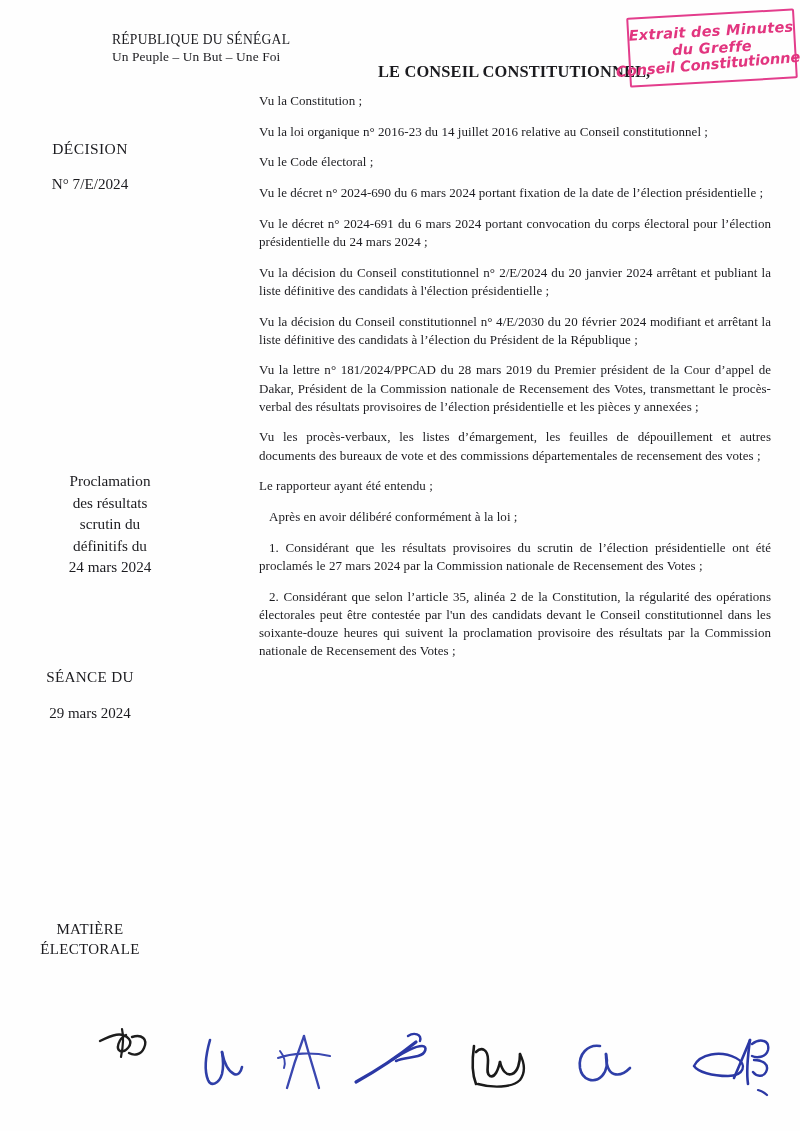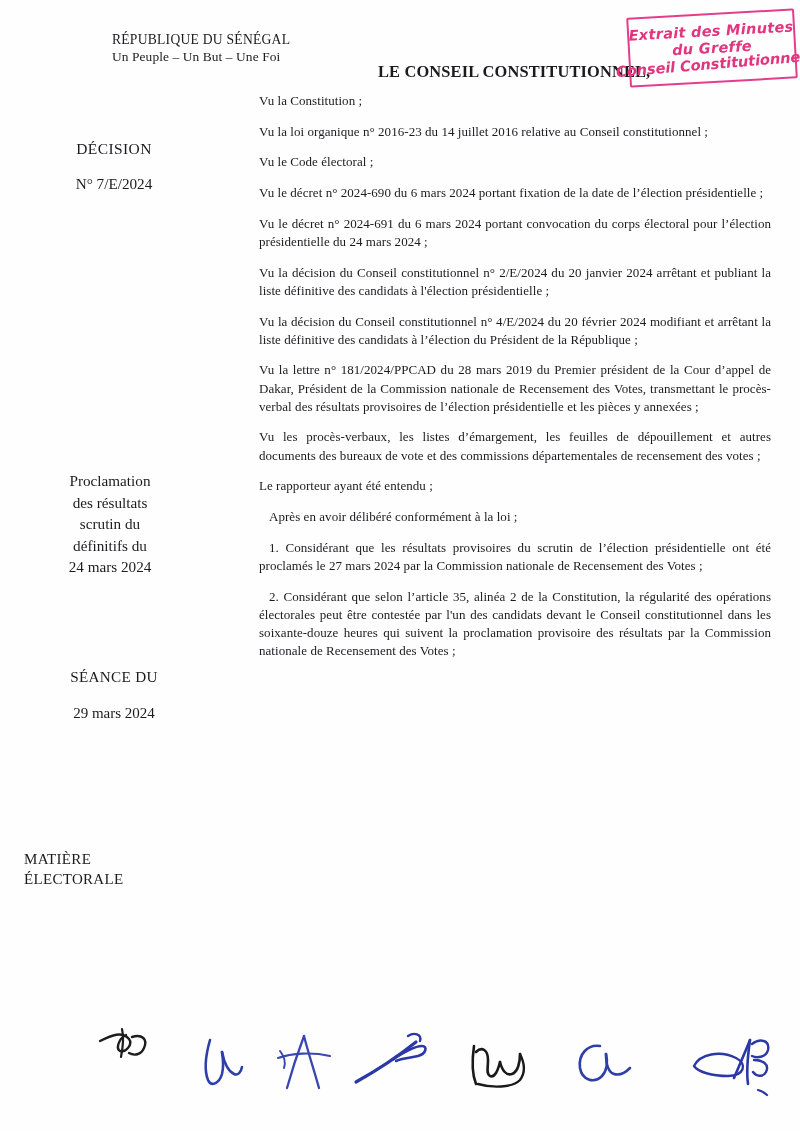--- a/index.html
+++ b/index.html
@@ -82,34 +82,34 @@
     text-align: center;
   }
   .stamp-l1 { font-size: 14.5px; letter-spacing: 0.3px; }
   .stamp-l2 { font-size: 14.5px; letter-spacing: 0.3px; }
   .stamp-l3 {
     font-size: 14.6px;
     letter-spacing: -0.1px;
     transform: rotate(-1.5deg) translateX(-2px);
     white-space: nowrap;
   }
-  .margin-block { position: absolute; width: 180px; padding-left: 24px; }
+  .margin-block { position: absolute; width: 180px; }
 
   .m-decision { left: 0; top: 140px; text-align: center; }
   .m-decision .lbl { font-size: 15.5px; letter-spacing: 0.4px; }
   .m-decision .num { font-size: 15.2px; margin-top: 17px; }
 
   .m-proclamation { left: 0; top: 470px; text-align: center; padding-left: 20px; }
   .m-proclamation div { font-size: 15.2px; line-height: 1.42; }
 
   .m-seance { left: 0; top: 648px; text-align: center; }
   .m-seance .lbl { font-size: 15.2px; letter-spacing: 0.3px; margin-top: 20px; }
   .m-seance .date { font-size: 15.0px; margin-top: 19px; }
 
-  .m-matiere { left: 0; top: 850px; text-align: left; }
+  .m-matiere { left: 0; top: 920px; text-align: center; }
   .m-matiere div { font-size: 15.0px; line-height: 1.3; letter-spacing: 0.3px; }
 
   
   .body-col {
     position: absolute;
     left: 259px;
     top: 92px;
     width: 512px;
   }
   .para {
@@ -178,21 +178,21 @@
     <div>ÉLECTORALE</div>
   </div>
 
   <div class="body-col">
     <p class="para nojust">Vu la Constitution ;</p>
     <p class="para">Vu la loi organique n° 2016-23 du 14 juillet 2016 relative au Conseil constitutionnel ;</p>
     <p class="para nojust">Vu le Code électoral ;</p>
     <p class="para">Vu le décret n° 2024-690 du 6 mars 2024 portant fixation de la date de l’élection présidentielle ;</p>
     <p class="para">Vu le décret n° 2024-691 du 6 mars 2024 portant convocation du corps électoral pour l’élection présidentielle du 24 mars 2024 ;</p>
     <p class="para">Vu la décision du Conseil constitutionnel n° 2/E/2024 du 20 janvier 2024 arrêtant et publiant la liste définitive des candidats à l'élection présidentielle ;</p>
-    <p class="para">Vu la décision du Conseil constitutionnel n° 4/E/2024 du 20 février 2024 modifiant et arrêtant la liste définitive des candidats à l’élection du Président de la République ;</p>
+    <p class="para">Vu la décision du Conseil constitutionnel n° 4/E/2030 du 20 février 2024 modifiant et arrêtant la liste définitive des candidats à l’élection du Président de la République ;</p>
     <p class="para">Vu la lettre n° 181/2024/PPCAD du 28 mars 2019 du Premier président de la Cour d’appel de Dakar, Président de la Commission nationale de Recensement des Votes, transmettant le procès-verbal des résultats provisoires de l’élection présidentielle et les pièces y annexées ;</p>
     <p class="para">Vu les procès-verbaux, les listes d’émargement, les feuilles de dépouillement et autres documents des bureaux de vote et des commissions départementales de recensement des votes ;</p>
     <p class="para nojust">Le rapporteur ayant été entendu ;</p>
     <p class="para nojust indent">Après en avoir délibéré conformément à la loi ;</p>
     <p class="para indent">1. Considérant que les résultats provisoires du scrutin de l’élection présidentielle ont été proclamés le 27 mars 2024 par la Commission nationale de Recensement des Votes ;</p>
     <p class="para indent">2. Considérant que selon l’article 35, alinéa 2 de la Constitution, la régularité des opérations électorales peut être contestée par l'un des candidats devant le Conseil constitutionnel dans les soixante-douze heures qui suivent la proclamation provisoire des résultats par la Commission nationale de Recensement des Votes ;</p>
   </div>
 
   <div class="sig-row">
 

